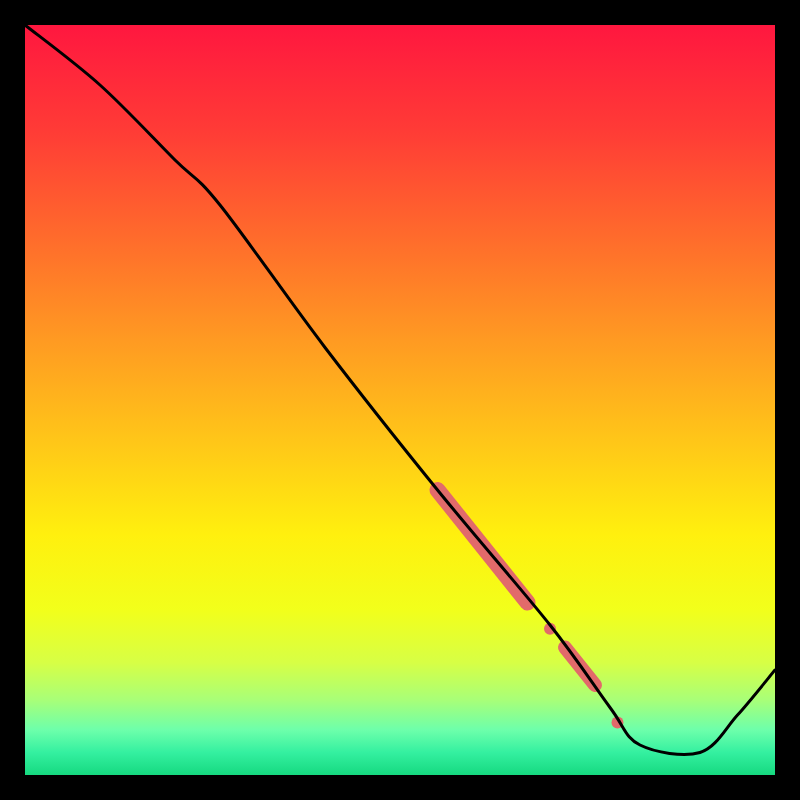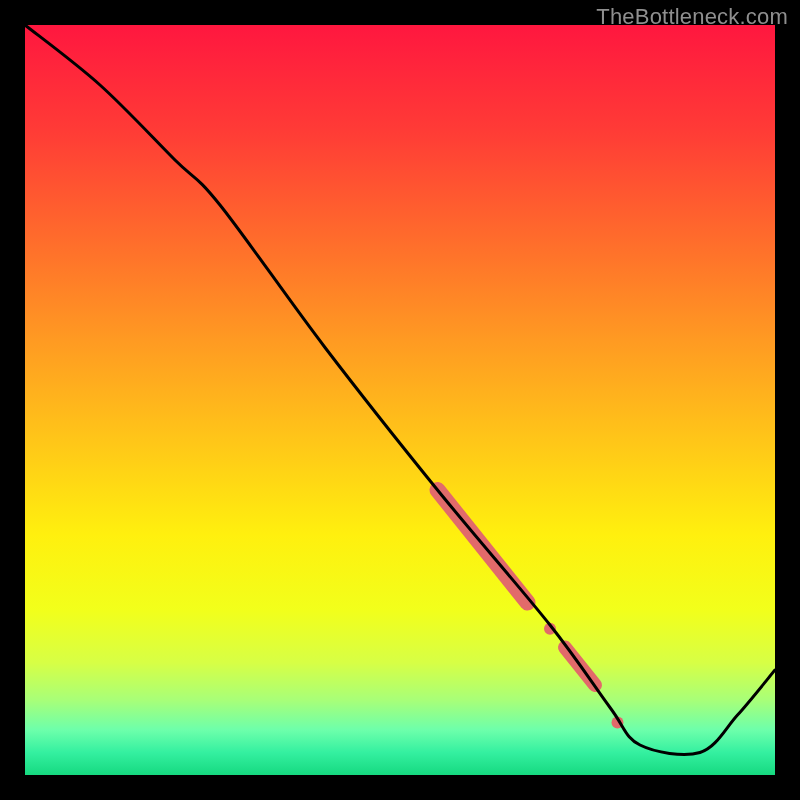--- a/index.html
+++ b/index.html
@@ -59,14 +59,13 @@
     </defs>
     <rect x="0" y="0" width="750" height="750" fill="url(#bg-grad)"></rect>
     <g id="highlight-layer">
         <line x1="412.50000000000006" y1="465" x2="502.50000000000006" y2="577.5" stroke="#e26a6a" stroke-width="16" stroke-linecap="round"></line>
         <circle cx="525" cy="603.75" r="6" fill="#e26a6a"></circle>
         <line x1="540" y1="622.5" x2="570" y2="660" stroke="#e26a6a" stroke-width="14" stroke-linecap="round"></line>
         <circle cx="592.5" cy="697.5" r="6" fill="#e26a6a"></circle>
       </g>
     <path id="curve" fill="none" stroke="#000000" stroke-width="3" stroke-linecap="round" stroke-linejoin="round" d="M 0 0 C 12.5 10, 50 37.5, 75 60 C 100 82.5, 130 115, 150 135 C 170 155, 170 148.75, 195 180 C 220 211.25, 263.75 275.00000000000006, 300 322.50000000000006 C 336.25 370.00000000000006, 375.00000000000006 418.75, 412.50000000000006 465 C 450.00000000000006 511.25, 496.25 563.75, 525 600 C 553.75 636.25, 570 662.5, 585 682.5 C 600 702.5, 600 712.5, 615 720 C 630 727.5, 658.75 732.5, 675 727.5 C 691.25 722.5, 700 703.75, 712.5 690 C 725 676.25, 743.75 652.5, 750 645"></path>
   </svg>
-  <div class="watermark">TheBottleneck.com</div>
 </div>
 
 </body></html>

